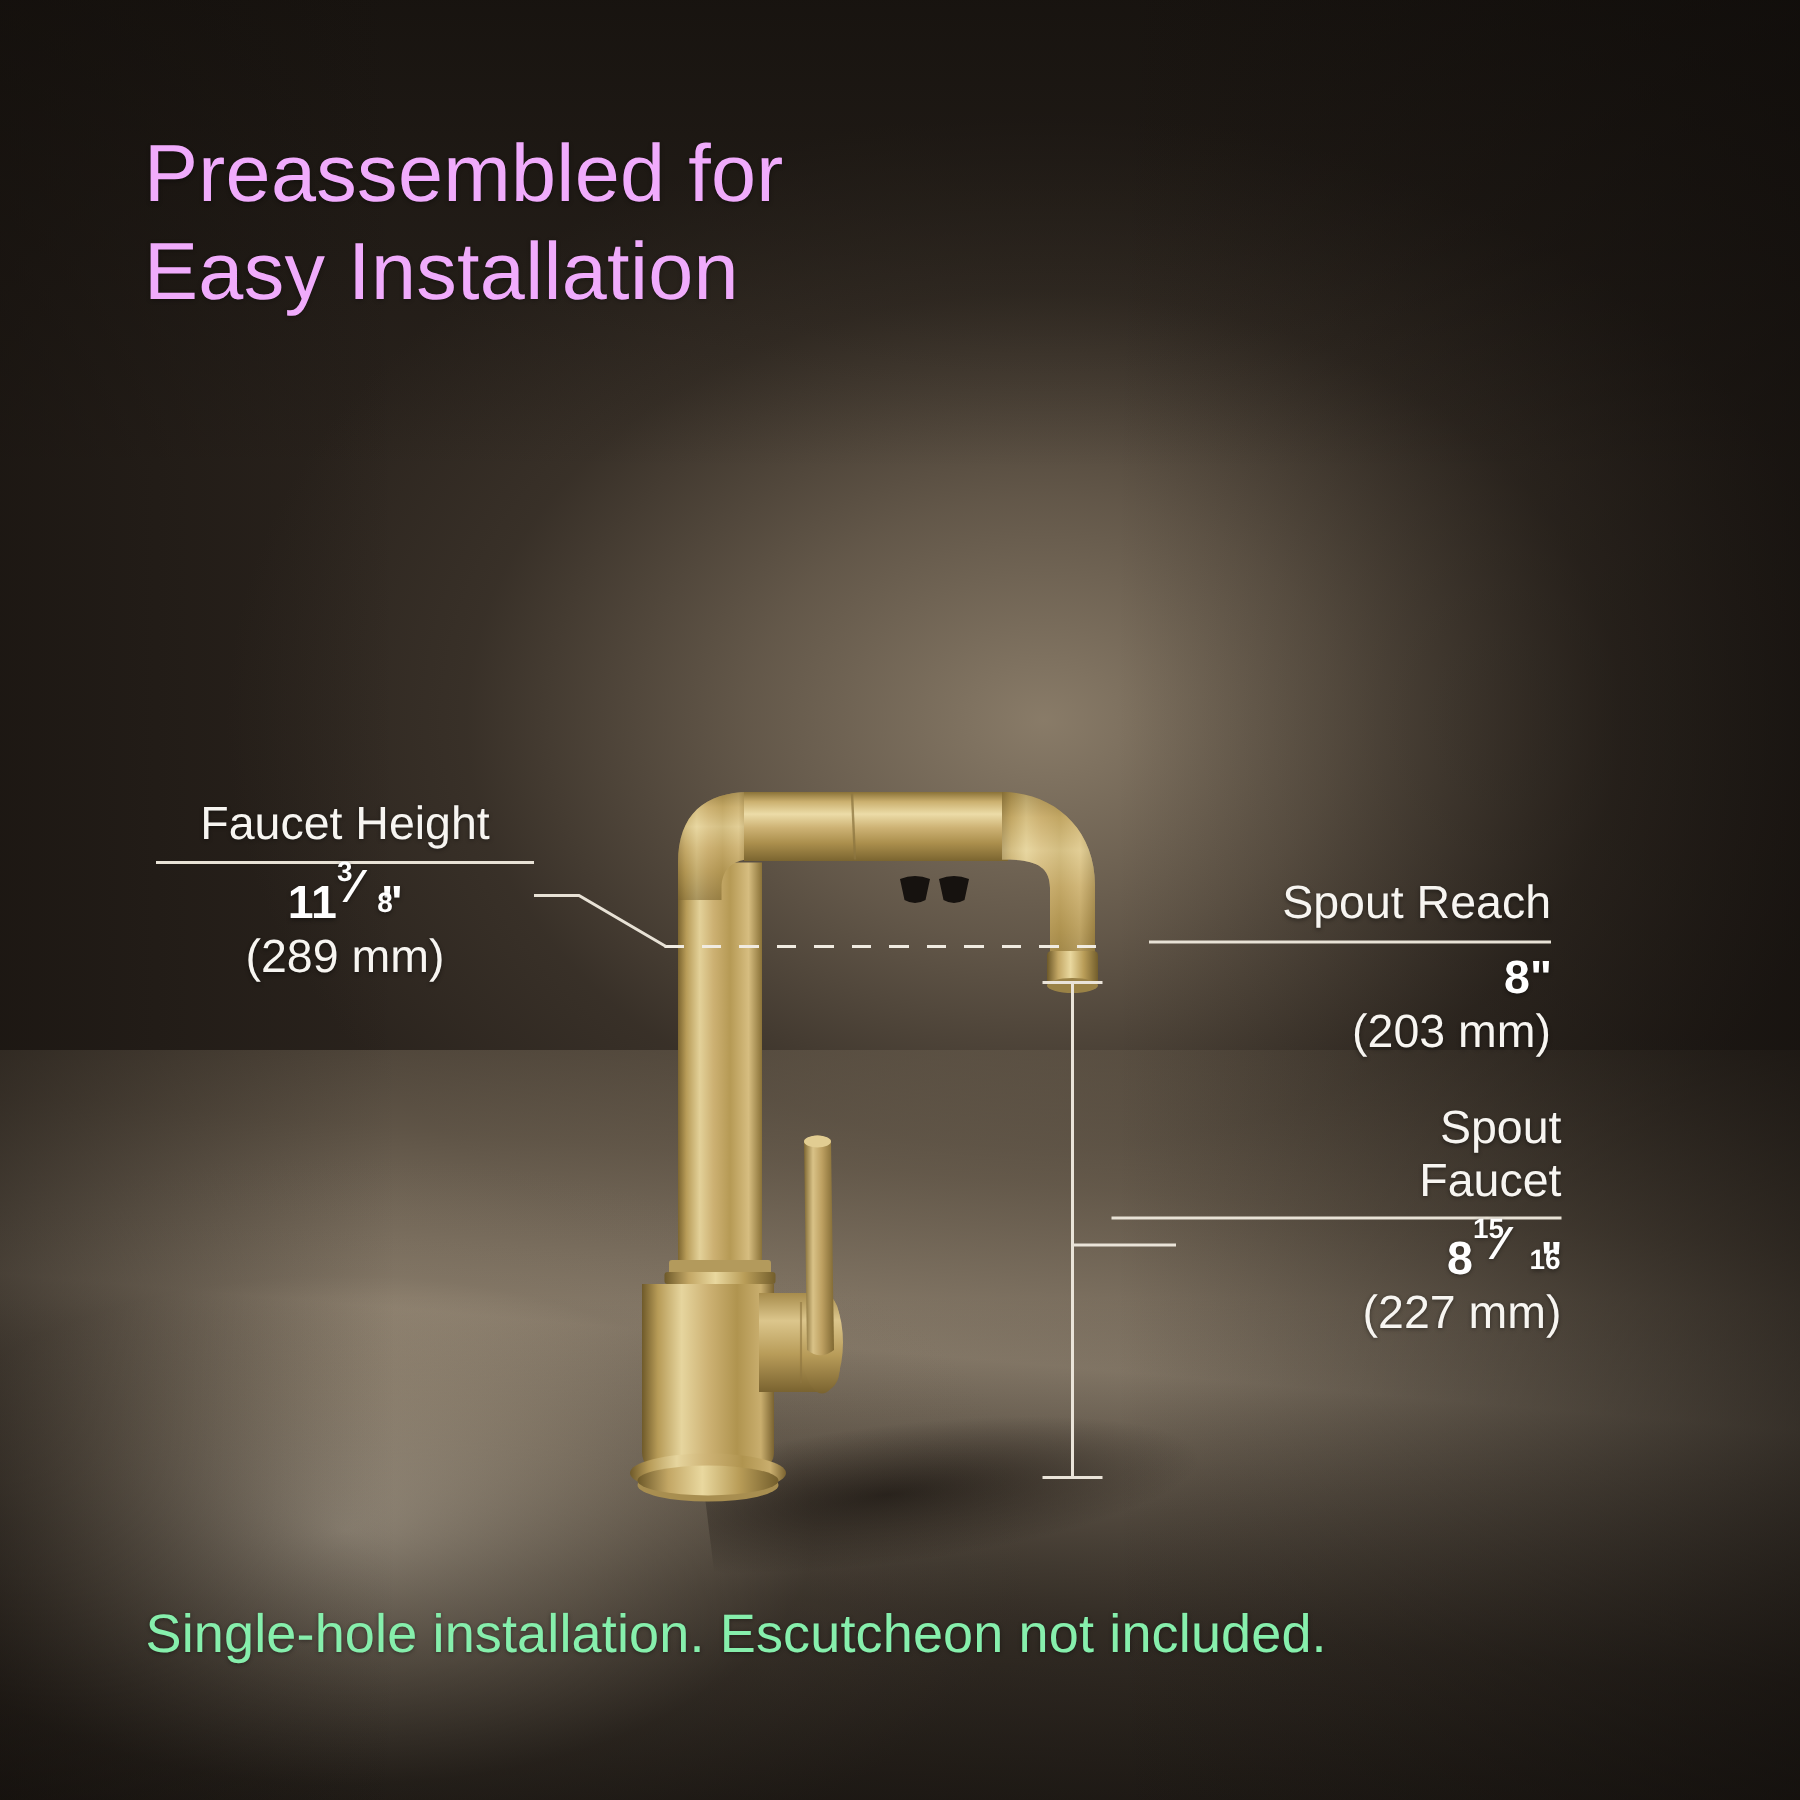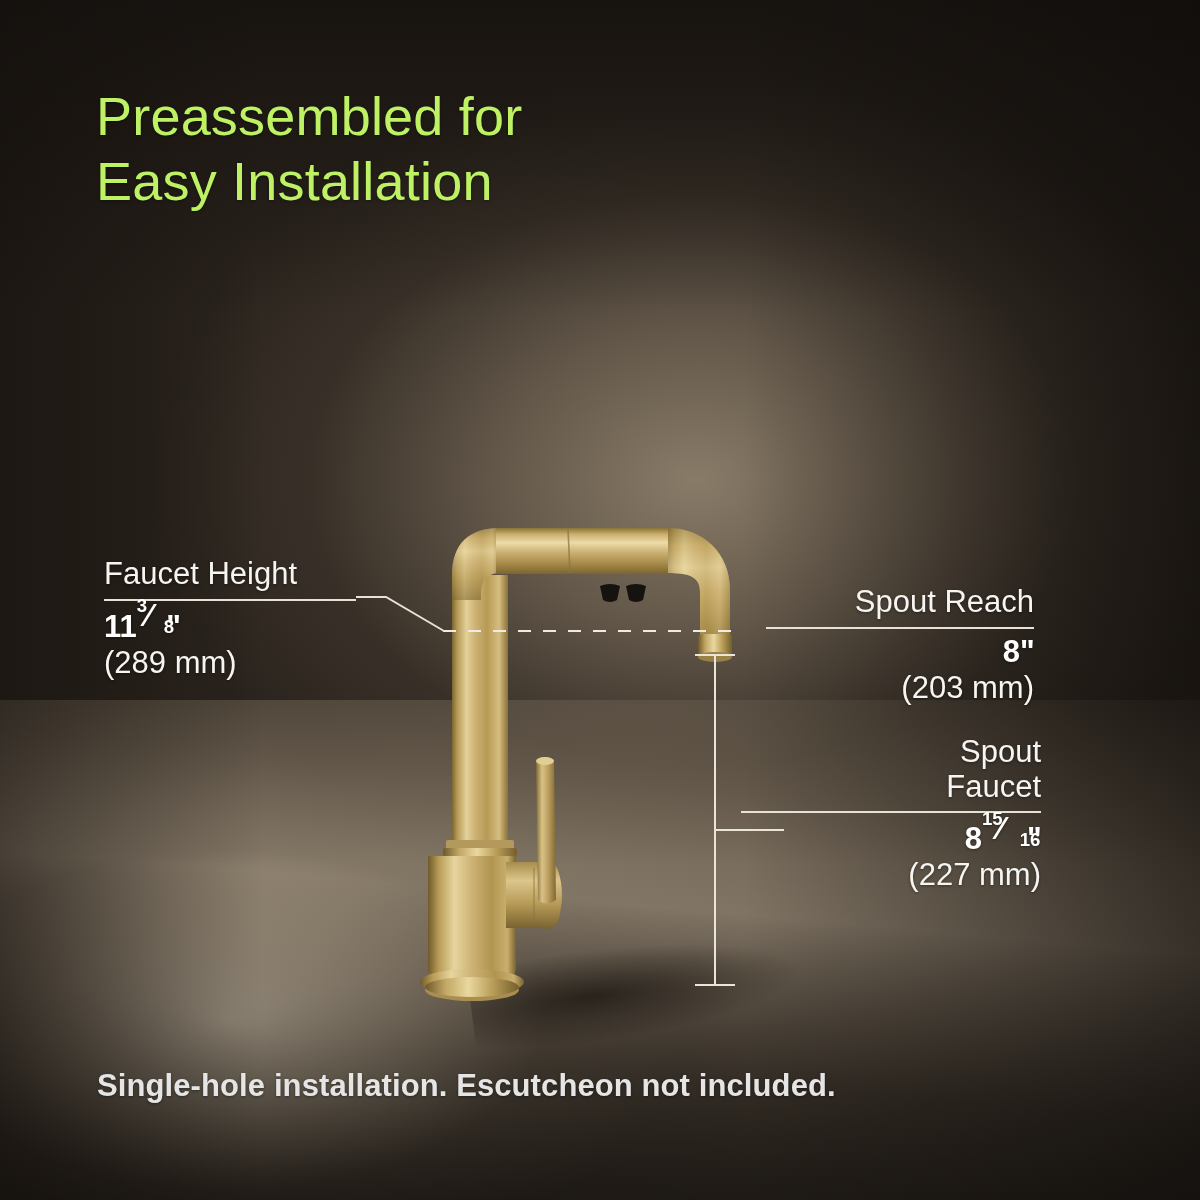--- a/index.html
+++ b/index.html
@@ -66,31 +66,31 @@
     transform: rotate(-7deg);
   }
 
   
   .headline {
     position: absolute; left: 96px; top: 84px;
     font-size: 54px;
     font-weight: 400;
     line-height: 1.20;
     letter-spacing: 0.2px;
-    color: #bef264;
+    color: #f0abfc;
     text-shadow: 0 1px 3px rgba(0,0,0,0.35);
   }
   .headline div { white-space: pre; }
 
   
   .caption {
     position: absolute; left: 97px; top: 1068px;
-    font-size: 31px;
-    font-weight: 700;
-    color: #e5e5e5;
+    font-size: 36px;
+    font-weight: 400;
+    color: #86efac;
     letter-spacing: 0.1px;
     text-shadow: 0 1px 3px rgba(0,0,0,0.40);
   }
 
   
   .dim-block { position: absolute; }
   .dim-title {
     font-size: 31px;
     font-weight: 400;
     line-height: 1.12;
@@ -135,21 +135,21 @@
   }
   .frac .den {
     position: absolute; right: -0.42em; bottom: -0.02em;
     font-size: 0.60em; line-height: 1;
   }
   .frac-wide { width: 1.45em; }
   .frac-wide .sl { left: 0.52em; }
   .frac-wide .den { right: -0.72em; margin-left: 24px; }
   .inch { font-weight: 700; letter-spacing: -0.02em; }
 
-  .lbl-faucet { left: 104px; top: 557px; width: 252px; }
+  .lbl-faucet { left: 104px; top: 532px; width: 252px; text-align: center; }
   .lbl-reach  { left: 766px; top: 585px; width: 268px; text-align: right; }
   .lbl-spoutH { left: 741px; top: 735px; width: 300px; text-align: right; }
 
   .dash-h {
     position: absolute;
     left: 443px; top: 630px;
     width: 290px; height: 2px;
     background: repeating-linear-gradient(to right,
       #f0ebe1 0px, #f0ebe1 13px, rgba(255,255,255,0) 13px, rgba(255,255,255,0) 25px);
   }

